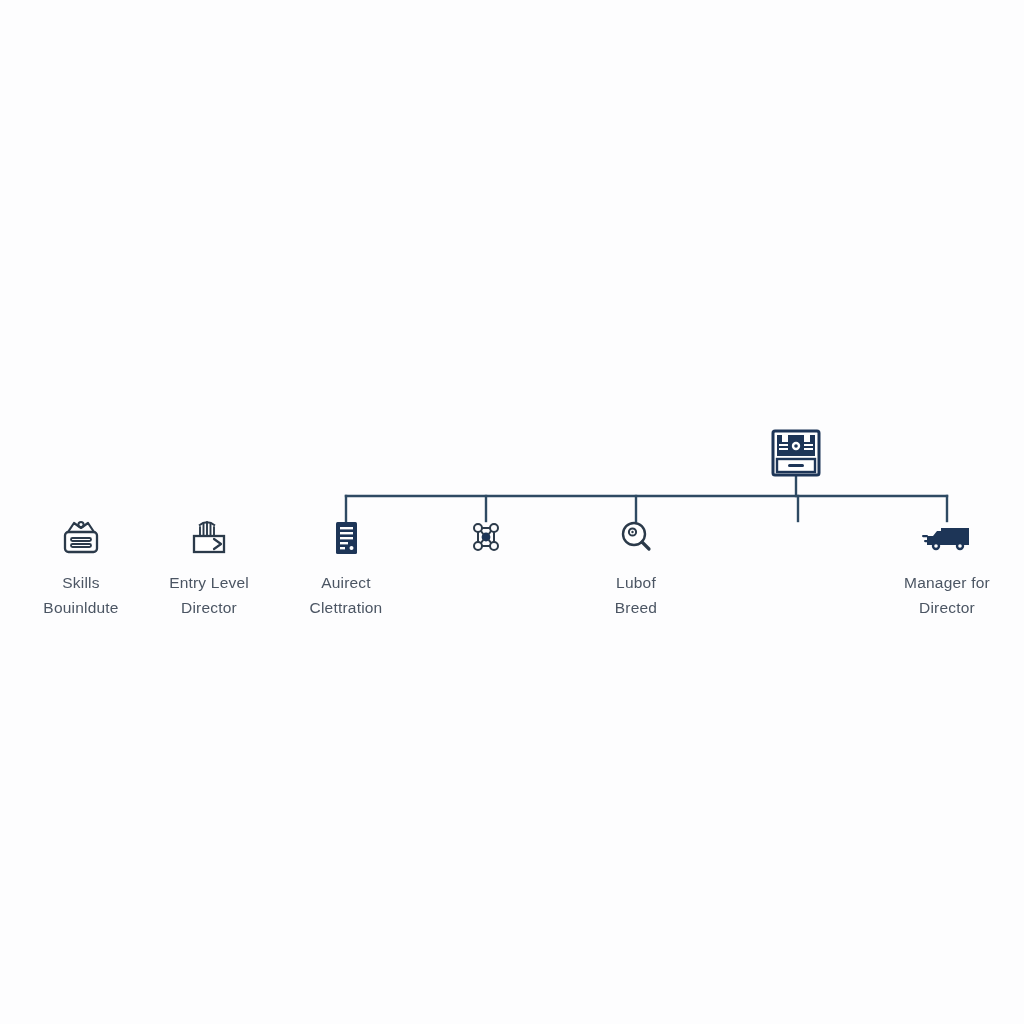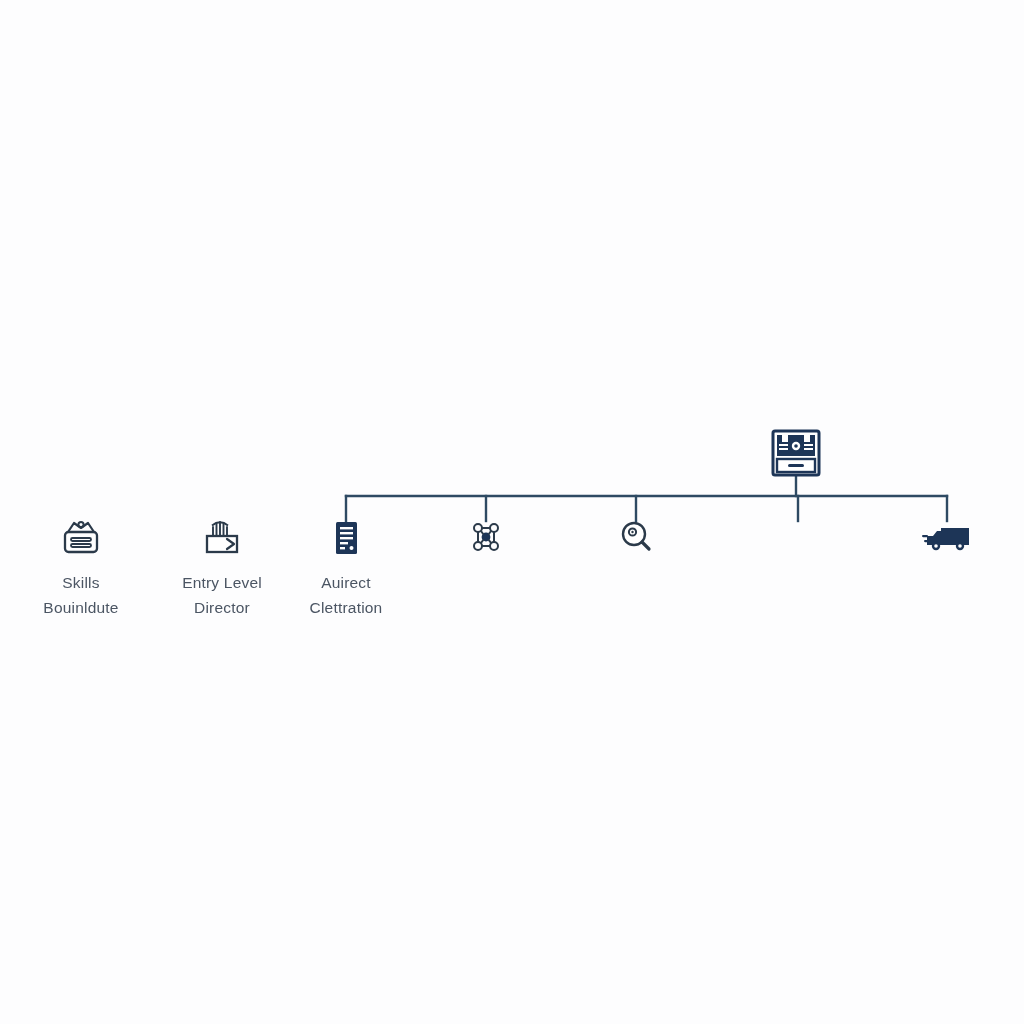--- a/index.html
+++ b/index.html
@@ -111,21 +111,21 @@
         <rect x="12" y="23" width="20" height="3" rx="1.5" fill="none" stroke="#2b3a4a" stroke-width="1.9"></rect>
         <rect x="12" y="29" width="20" height="3" rx="1.5" fill="none" stroke="#2b3a4a" stroke-width="1.9"></rect>
       </svg>
     </div>
     <div class="node-label">
       <span>Skills</span>
       <span class="l2">Bouinldute</span>
     </div>
   </div>
 
-  <div class="node" style="left:222px; top:470px;text-align:center;">
+  <div class="node" style="left:209px; top:470px;text-align:center;">
     <div class="node-icon">
       <svg width="44" height="44" viewBox="0 0 44 44" xmlns="http://www.w3.org/2000/svg">
         <g stroke="#2b3a4a" stroke-width="1.9" stroke-linecap="round">
           <line x1="13" y1="22" x2="13" y2="12"></line>
           <line x1="16.5" y1="22" x2="16.5" y2="9"></line>
           <line x1="20" y1="22" x2="20" y2="7"></line>
           <line x1="23.5" y1="22" x2="23.5" y2="9"></line>
           <line x1="27" y1="22" x2="27" y2="12"></line>
         </g>
         <path d="M12 10.5 Q20 4 28 10.5" fill="none" stroke="#2b3a4a" stroke-width="1.9"></path>
@@ -181,31 +181,39 @@
 
   <div class="node" style="left:636px; top:470px;">
     <div class="node-icon">
       <svg width="44" height="44" viewBox="0 0 44 44" xmlns="http://www.w3.org/2000/svg">
         <circle cx="20" cy="19" r="11" fill="#ffffff" stroke="#2b3a4a" stroke-width="2.4"></circle>
         <circle cx="18.5" cy="17" r="3.6" fill="none" stroke="#2b3a4a" stroke-width="2"></circle>
         <circle cx="18.5" cy="17" r="1.2" fill="#2b3a4a"></circle>
         <line x1="28" y1="27" x2="35" y2="34" stroke="#2b3a4a" stroke-width="3.2" stroke-linecap="round"></line>
       </svg>
     </div>
+    <div class="node-label">
+      <span>Lubof</span>
+      <span class="l2">Breed</span>
+    </div>
   </div>
 
 
   <div class="node" style="left:947px; top:470px;">
     <div class="node-icon">
       <svg width="56" height="44" viewBox="0 0 56 44" xmlns="http://www.w3.org/2000/svg">
         <rect x="22" y="13" width="28" height="17" fill="#1d3557"></rect>
         <path d="M8 30 L8 21 L14 21 L18 16 L22 16 L22 30 Z" fill="#1d3557"></path>
         <circle cx="17" cy="31" r="4.2" fill="#1d3557"></circle>
         <circle cx="17" cy="31" r="1.8" fill="#fdfdfe"></circle>
         <circle cx="41" cy="31" r="4.2" fill="#1d3557"></circle>
         <circle cx="41" cy="31" r="1.8" fill="#fdfdfe"></circle>
         <rect x="3" y="20" width="6" height="2.2" rx="1.1" fill="#1d3557"></rect>
         <rect x="5" y="25" width="5" height="2.2" rx="1.1" fill="#1d3557"></rect>
       </svg>
     </div>
+    <div class="node-label">
+      <span>Manager for</span>
+      <span class="l2">Director</span>
+    </div>
   </div>
 
 </div>
 
 </body></html>

